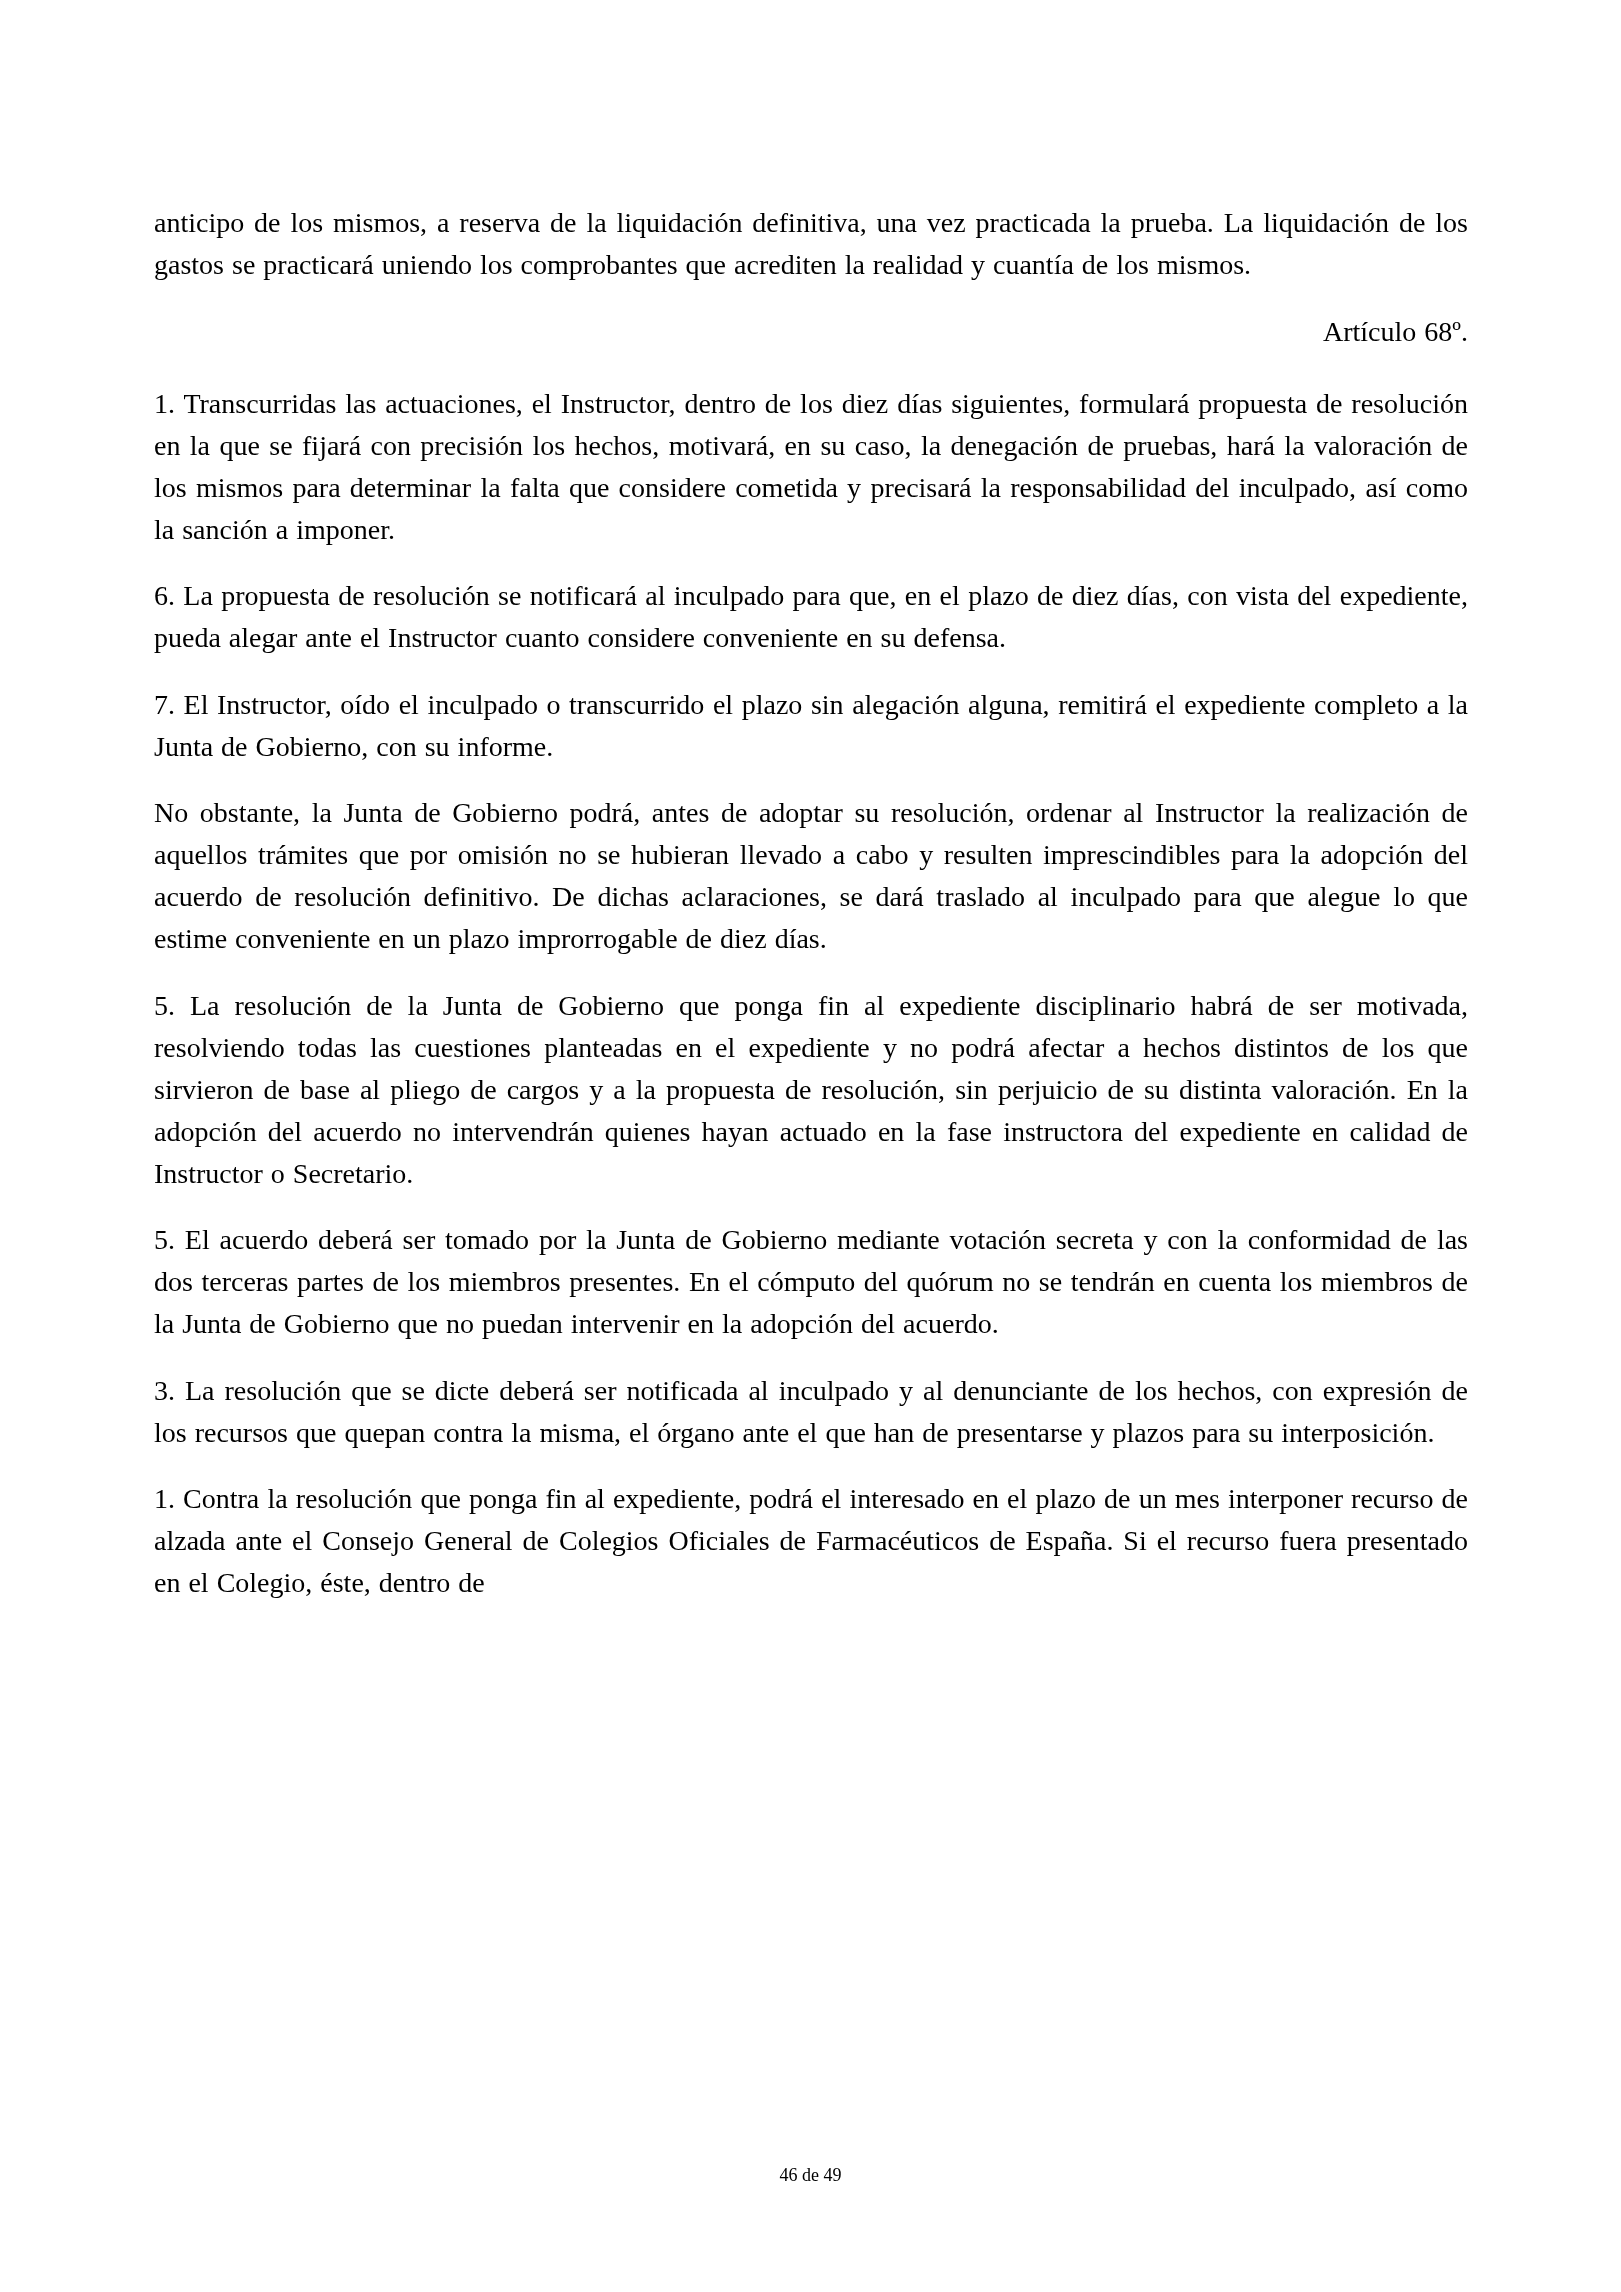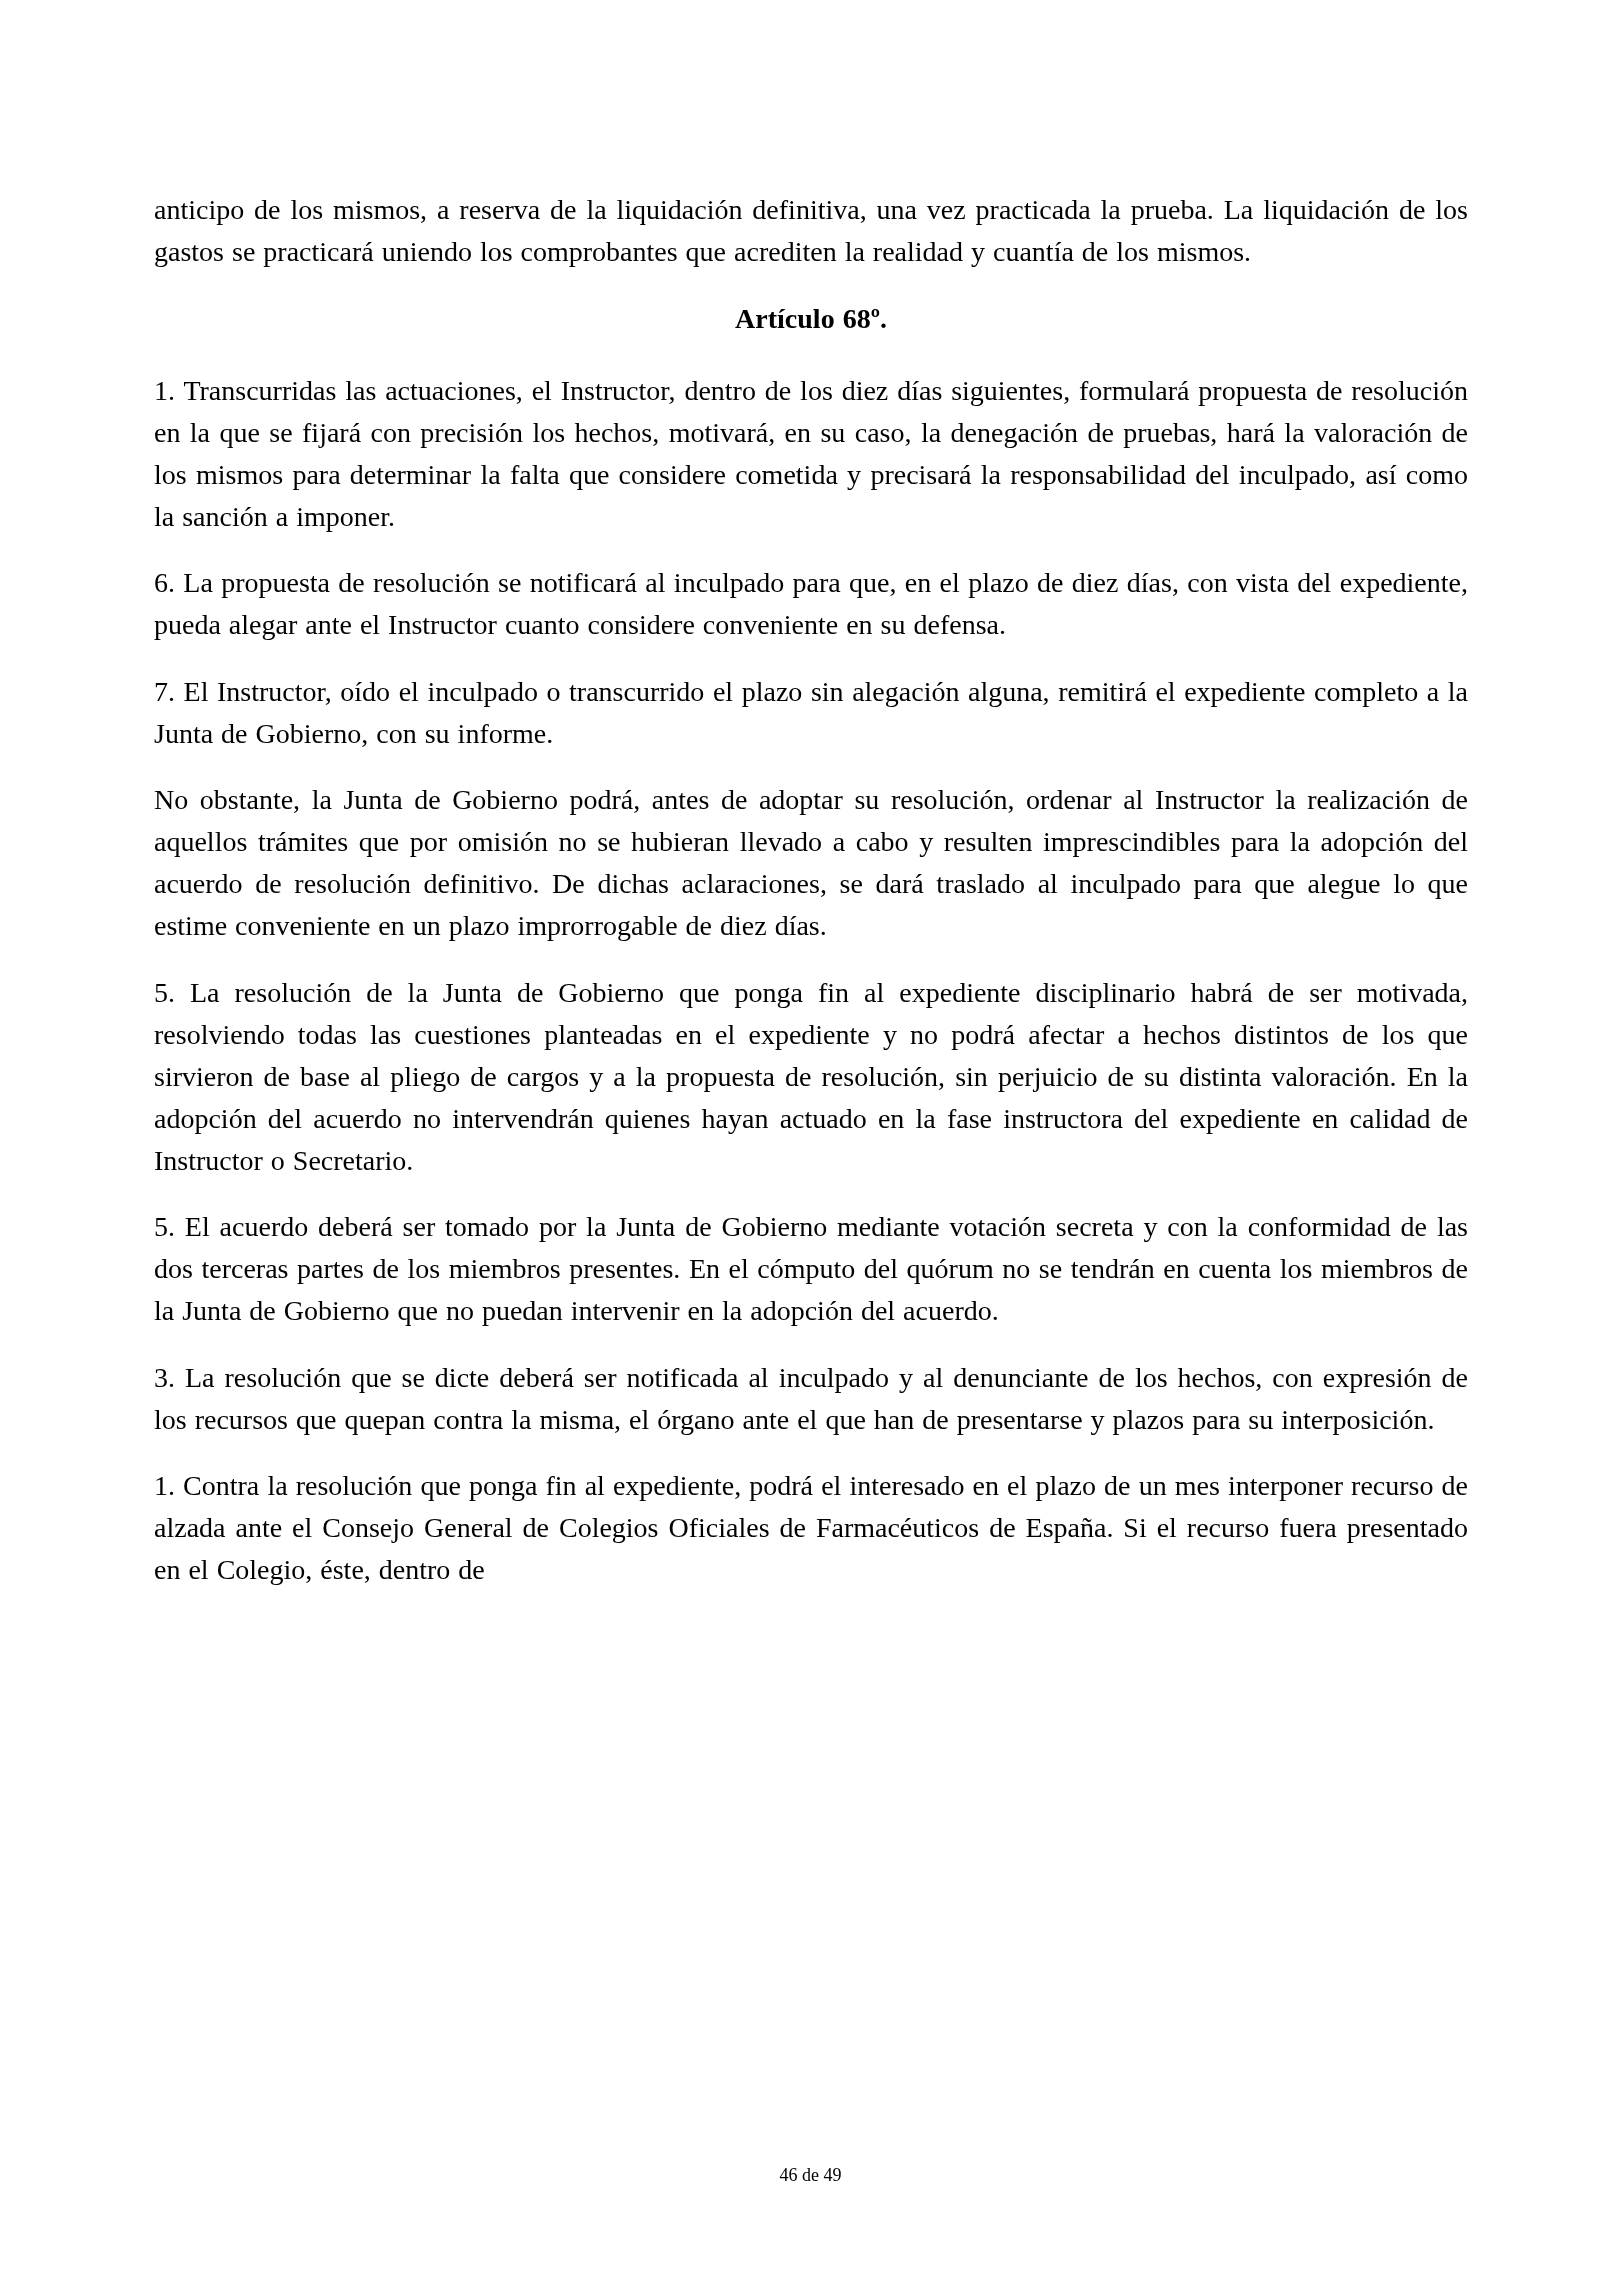--- a/index.html
+++ b/index.html
@@ -11,33 +11,33 @@
       position: relative;
       width: 1621px;
       height: 2293px;
       color: #000000;
       font-family: "Liberation Serif", "DejaVu Serif", serif;
       overflow: hidden;
     }
     .page-content {
       position: absolute;
       left: 154px;
-      top: 189px;
+      top: 202px;
       width: 1314px;
     }
     p.block {
       font-size: 28px;
       line-height: 42px;
       text-align: justify;
       margin: 0 0 24.5px 0;
       word-spacing: 1px;
     }
     p.block.heading {
-      font-weight: bold;
-      text-align: center;
+      font-weight: normal;
+      text-align: right;
       margin-top: 5.9px;
       margin-bottom: 30px;
     }
     .page-footer {
       position: absolute;
       top: 2159px;
       left: 0;
       width: 100%;
       text-align: center;
       font-size: 18px;

